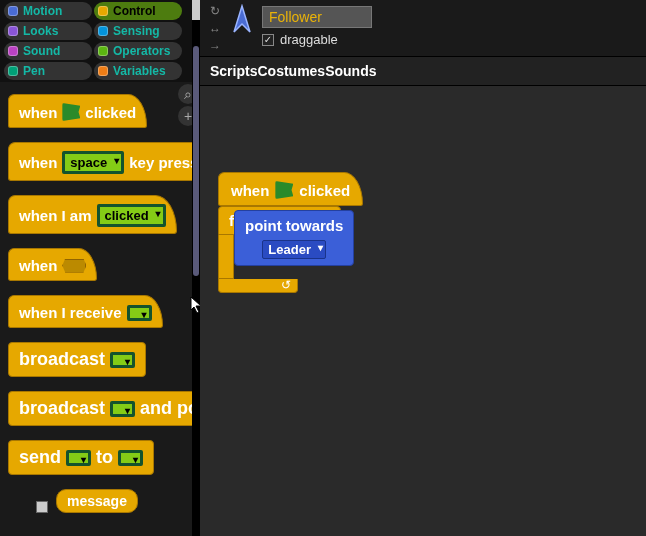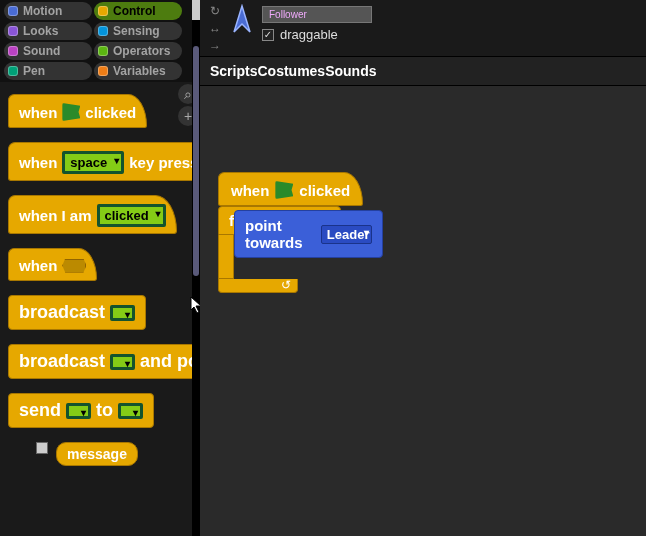--- a/index.html
+++ b/index.html
@@ -1,20 +1,20 @@
 <!DOCTYPE html>
 <html><head>
 <meta charset="utf-8">
 <style>
   * { box-sizing: border-box; margin: 0; padding: 0; }
   html, body { width: 646px; height: 536px; overflow: hidden; font-family: Arial, sans-serif; font-size: 13px; color: #fff; background: #1a1a1a; }
   .app { display: flex; width: 100%; height: 100%; }
   .left { width: 200px; background: #1a1a1a; display: flex; flex-direction: column; }
   .cats { display: flex; flex-wrap: wrap; padding: 2px 4px; gap: 2px; background: #111; }
-  .cat { width: 88px; height: 18px; border-radius: 10px; background: #333; font-size: 12px; font-weight: bold; display: flex; align-items: center; padding-left: 4px; color: #a3a3a3; cursor: pointer; }
+  .cat { width: 88px; height: 18px; border-radius: 10px; background: #333; font-size: 12px; font-weight: bold; display: flex; align-items: center; padding-left: 4px; color: #14b8a6; cursor: pointer; }
   .cat .dot { width: 10px; height: 10px; border-radius: 3px; margin-right: 5px; border: 1px solid rgba(255,255,255,0.3); }
   .cat.active { background: #4d7c0f; color: #000; }
   .palette { flex: 1; overflow: hidden; position: relative; background: #1a1a1a; padding-top: 6px; }
   .tools { position: absolute; top: 2px; right: 2px; display:flex; flex-direction: column; gap:2px;}
   .tool { width: 20px; height: 20px; border-radius: 10px; background: #333; display: flex; align-items: center; justify-content: center; font-size: 14px; color:#aaa; cursor:pointer;}
   .scroll { position: absolute; right: 0; top: 0; bottom:0; width: 8px; background: #000; }
   .scroll .thumb { position:absolute; top: 46px; left:1px; width:6px; height: 230px; background: #5a5a7a; border-radius:3px; }
   .scroll .sep { position:absolute; left:0; right:0; height:20px; background:#ccc; }
   .block, .cblock { position: relative; margin: 6px 0 14px 8px; }
   .hat { background: #e6a800; border: 1px solid #a87700; border-radius: 10px 30px 4px 4px / 10px 50px 4px 4px; padding: 8px 10px 6px 10px; font-weight: bold; font-size: 15px; color: #fff; display: flex; align-items: center; gap: 5px; white-space: nowrap; width: fit-content;}
@@ -25,21 +25,21 @@
   .hex { display:inline-block; width: 24px; height: 14px; background: #bb8a00; border: 1px solid #916400; transform: skewX(0deg); clip-path: polygon(12% 0, 88% 0, 100% 50%, 88% 100%, 12% 100%, 0 50%);}
   .chk { width:12px; height:12px; background:#ccc; border:1px solid #666;}
   .report { background: #e6a800; border:1px solid #a87700; border-radius: 10px; padding: 3px 10px; font-weight:bold; font-size:14px; display:inline-block;}
   .right { flex: 1; display: flex; flex-direction: column; background: #2a2a2a; }
   .toolbar { display: flex; gap: 10px; padding: 4px 8px; background: #1a1a1a; align-items: flex-start; }
   .tbtns { display:flex; flex-direction:column; gap:3px; }
   .tb { width: 14px; height: 14px; color:#888; font-size:12px; display:flex; align-items:center; justify-content:center; cursor:pointer;}
   .arrow-icon { width: 20px; height: 30px; }
   .arrow-icon svg { width: 100%; height: 100%; }
   .sprite-info { display: flex; flex-direction:column; gap: 4px; padding-top:2px;}
-  .sprite-name { background: #555; border:1px solid #777; padding: 2px 6px; width: 110px; font-size:10px; color:#f0abfc;}
+  .sprite-name { background: #555; border:1px solid #777; padding: 2px 6px; width: 110px; font-size:14px; color:#eab308;}
   .drag { display:flex; align-items:center; gap:6px; font-size:13px; color:#ddd;}
   .dchk { width:12px; height:12px; border:1px solid #888; display:flex; align-items:center; justify-content:center; font-size:10px; color:#ddd; background:#222;}
   .tabs { display:flex; gap: 0; padding: 6px 10px; background:#222; border-top:1px solid #000; border-bottom:1px solid #000;}
   .tab { font-size:14px; font-weight:bold; color:#fff; cursor:pointer;}
   .canvas { flex:1; background:#2a2a2a; position:relative; overflow:hidden;}
   .stack { position:absolute; }
   .chat { background: #e6a800; border:1px solid #a87700; border-radius: 10px 30px 4px 4px / 10px 50px 4px 4px; padding:8px 12px 6px 12px; font-weight:bold; font-size:15px; color:#fff; display:flex; gap:6px; align-items:center; width:fit-content;}
   .cwrap { background:#e6a800; border:1px solid #a87700; border-radius: 4px 4px 0 0; padding: 5px 60px 5px 10px; font-weight:bold; font-size:15px; color:#fff; width:fit-content;}
   .carm { background:#e6a800; border:1px solid #a87700; border-top:none; width: 16px; height: 44px;}
   .ccap { background:#e6a800; border:1px solid #a87700; border-top:none; border-radius: 0 0 4px 4px; width: 80px; height: 14px; position:relative;}
@@ -119,20 +119,26 @@
       </div>
         </div>
 
       <div class="block">
           <div class="hat">
         <span>when</span>
             <span class="hex"></span>
       </div>
         </div>
 
+      <div class="block">
+          <div class="hat">
+        <span>when I receive</span>
+            <span class="dd"></span>
+      </div>
+        </div>
 
       <div class="block">
           <div class="cmd">
         <span>broadcast</span>
             <span class="dd"></span>
       </div>
         </div>
 
       <div class="block">
           <div class="cmd">
@@ -144,21 +150,21 @@
 
       <div class="block">
           <div class="cmd">
         <span>send</span>
             <span class="dd"></span>
             <span>to</span>
             <span class="dd"></span>
       </div>
         </div>
 
-      <div class="block" style="display:flex; gap:8px; align-items:flex-start;padding-left:28px;">
+      <div class="block" style="display:flex; gap:8px; align-items:flex-end;padding-left:28px;">
         <span class="chk"></span>
         <span class="report">message</span>
       </div>
     </div>
     <div class="scroll">
       <div class="sep" style="top:0;"></div>
       <div class="thumb"></div>
     </div>
     <div class="cursor" style="left:190px; top:296px;">
       <svg viewBox="0 0 14 20">
@@ -199,21 +205,21 @@
             <span class="flag"></span>
             <span>clicked</span>
         </div>
         <div style="position:relative;">
           <div class="cwrap">forever</div>
           <div style="display:flex;">
             <div class="carm"></div>
           </div>
           <div class="ccap"></div>
           <div class="inner">
-            <div class="blue" style="margin-top:-60px;">
+            <div class="blue" style="margin-top:-60px;flex-direction:column;">
               <span>point towards</span>
                 <span class="dd blue-dd">Leader</span>
             </div>
           </div>
         </div>
       </div>
     </div>
   </div>
 </div>
 

